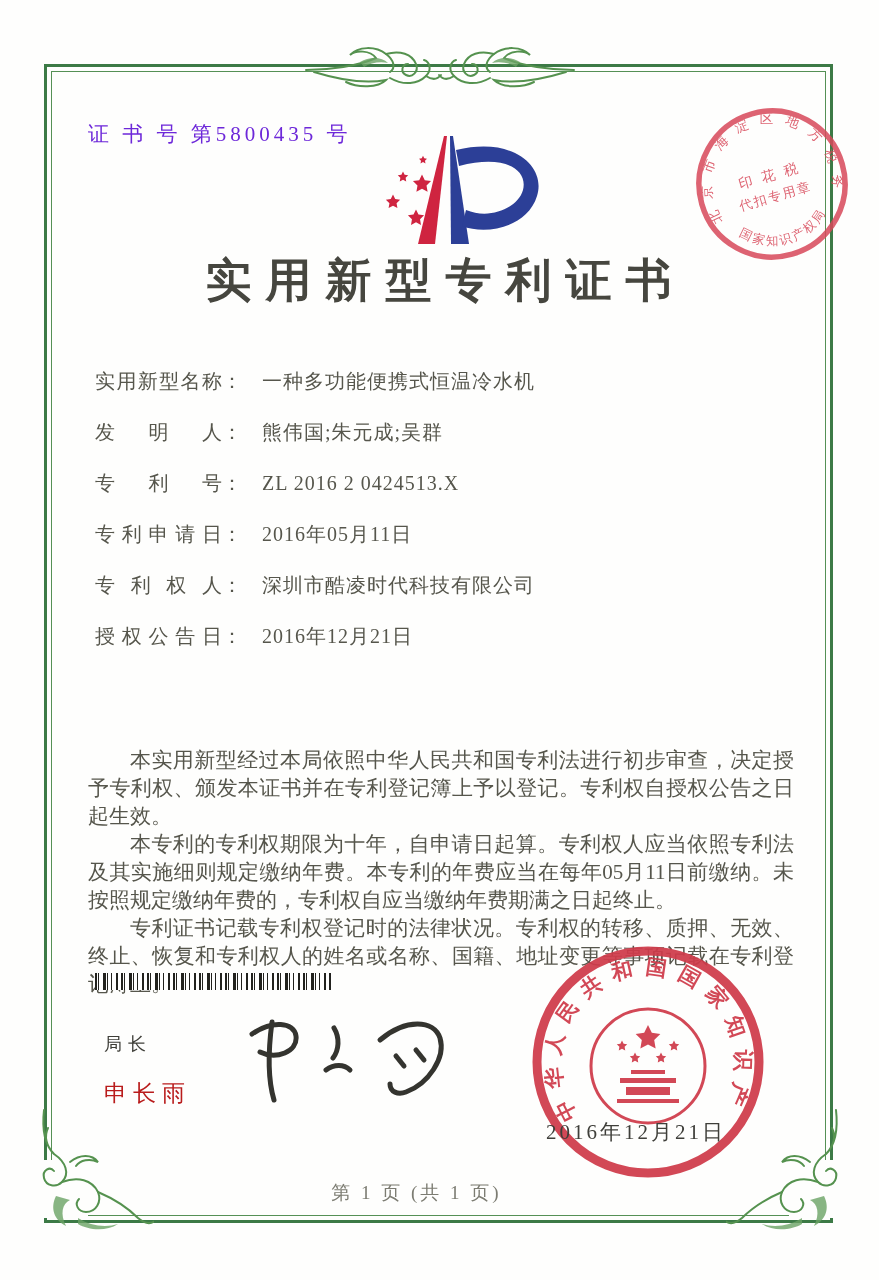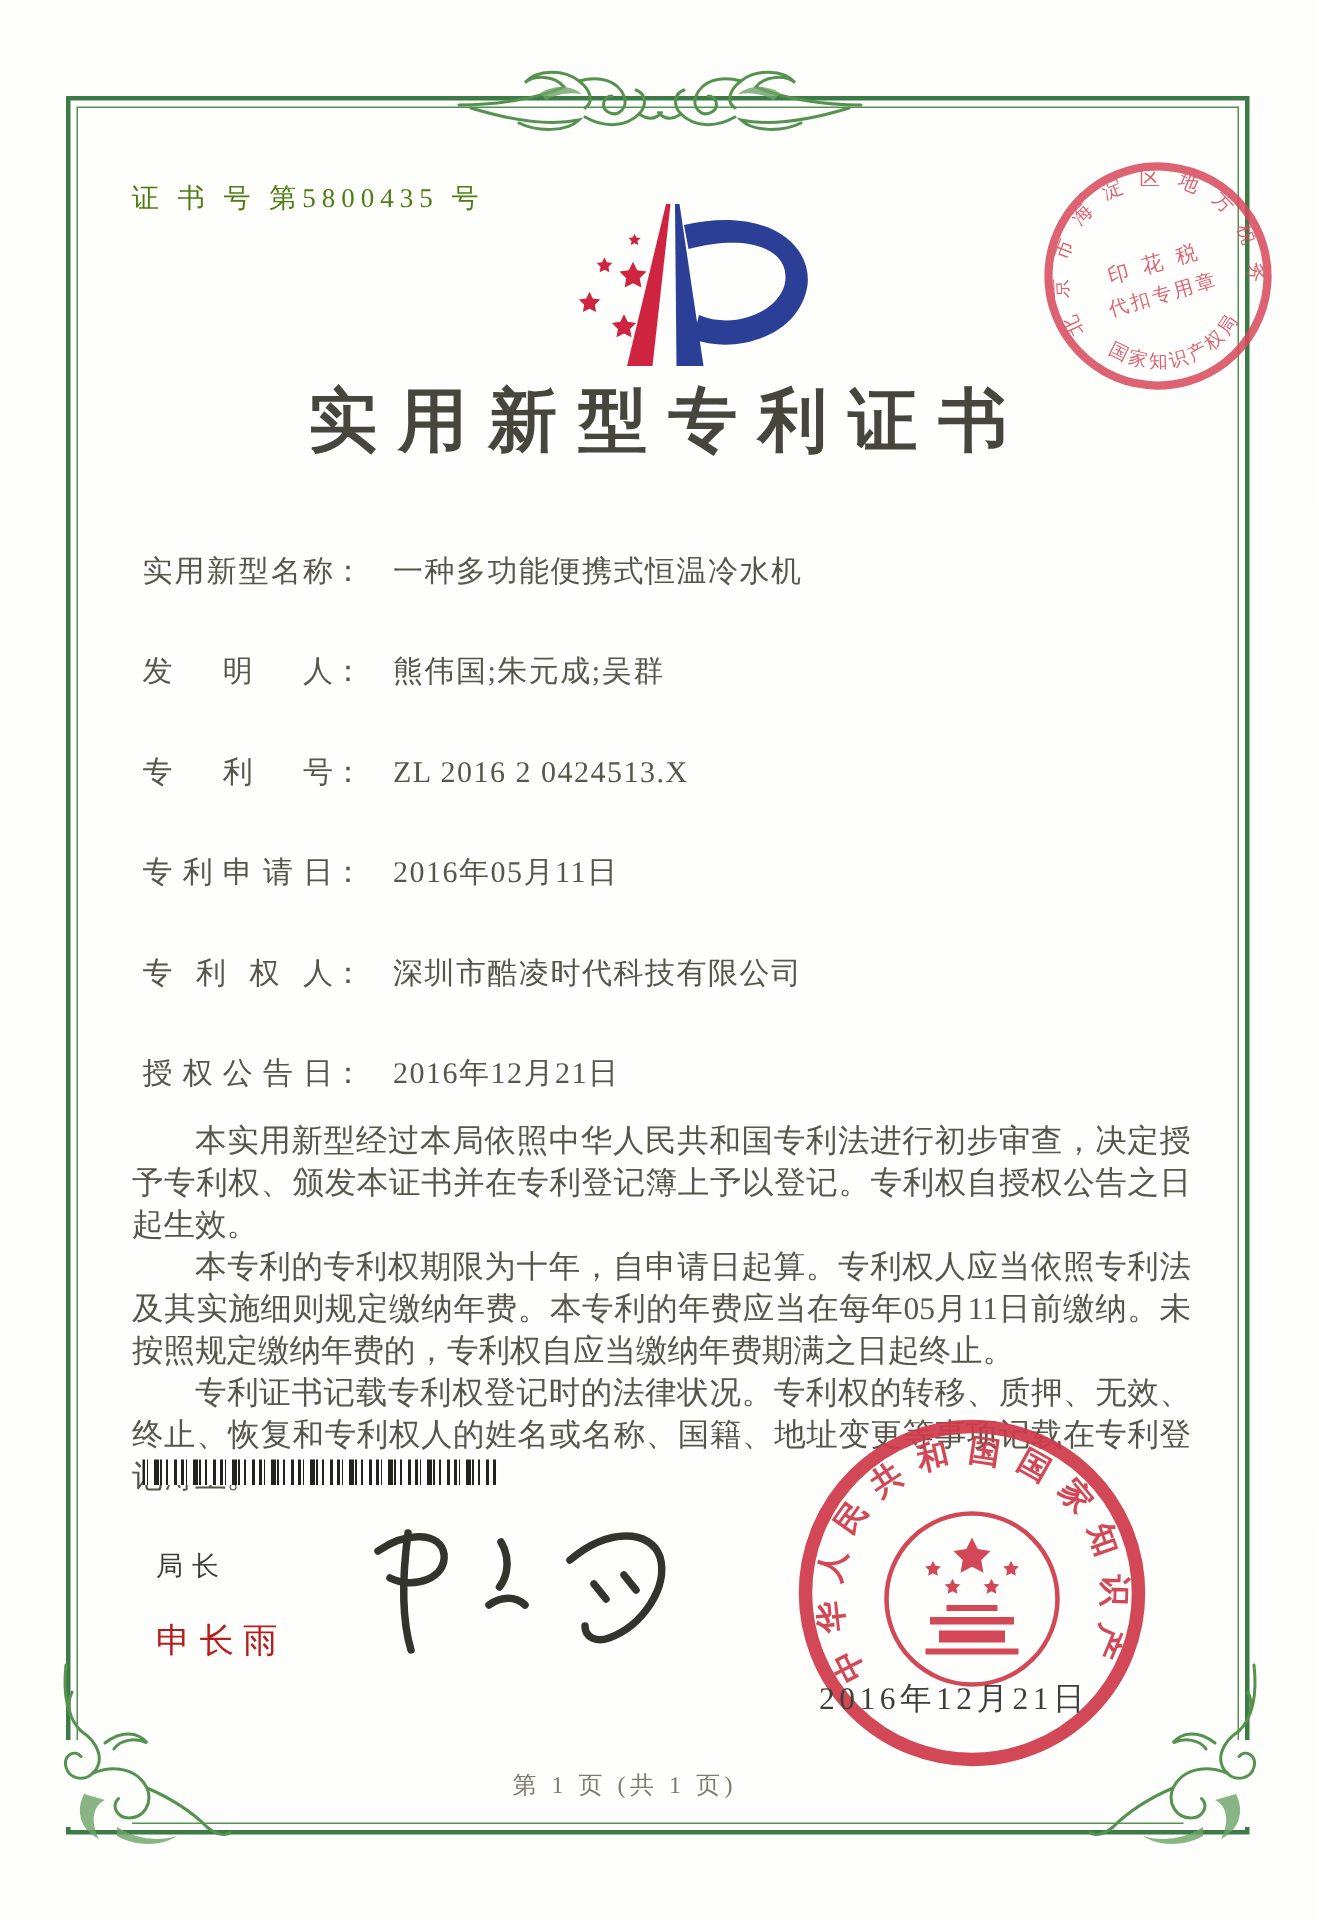--- a/index.html
+++ b/index.html
@@ -10,25 +10,25 @@
   }
   .abs{position:absolute;}
   
   .frame-outer{position:absolute;left:44px;top:64px;right:46px;bottom:57px;border:3px solid #3c7a46;}
   .frame-inner{position:absolute;inset:4px;border:1px solid #559055;}
   .corner-patch{position:absolute;width:58px;height:58px;background:#fefefd;z-index:2;}
   .ornament{z-index:3;}
   .ornament path{stroke:#55924f;stroke-width:2;fill:none;stroke-linecap:round;}
   .ornament path.leaf{fill:#6aa364;stroke:none;opacity:.8;}
   
-  .cert-no{left:88px;top:120px;font-size:18px;color:#4d7c0f;letter-spacing:4px;}
+  .cert-no{left:88px;top:120px;font-size:21px;color:#6d28d9;letter-spacing:4px;}
   .title{left:0;right:0;top:250px;text-align:center;font-size:46px;font-weight:bold;
          letter-spacing:14px;color:#46463f;margin-left:12px;}
   
-  .fields{left:95px;top:368px;width:680px;display:flex;flex-direction:column;gap:40px;}
+  .fields{left:95px;top:368px;width:680px;display:flex;flex-direction:column;gap:24px;}
   .field-row{display:flex;font-size:20px;color:#56564c;line-height:27px;}
   .field-label{display:inline-block;width:127px;text-align:justify;text-align-last:justify;flex:0 0 127px;}
   .field-colon{flex:0 0 auto;}
   .field-value{margin-left:20px;letter-spacing:1px;}
   
   .body-text{left:88px;top:746px;width:706px;font-size:21px;line-height:28px;
              color:#56564c;text-align:justify;}
   .body-text p{margin:0;text-indent:2em;}
   
   .barcode{left:95px;top:973px;width:237px;height:17px;
@@ -41,21 +41,21 @@
   .sig-name{left:104px;top:1078px;font-size:23px;color:#b91c1c;letter-spacing:6px;}
   .sig-script{left:238px;top:1000px;z-index:4;}
   .sig-script path{stroke:#34342f;stroke-width:5;fill:none;stroke-linecap:round;stroke-linejoin:round;}
   
   .seal-main{left:528px;top:942px;z-index:3;opacity:.93;}
   .seal-main text{fill:#cf3b4a;font-family:"Liberation Serif","DejaVu Serif",serif;font-weight:bold;}
   .seal-date{left:546px;top:1118px;font-size:21px;color:#3f3f3a;letter-spacing:3px;z-index:5;}
   .seal-tax{left:690px;top:102px;transform:rotate(-16deg);opacity:.85;z-index:3;}
   .seal-tax text{fill:#d8495a;font-family:"Liberation Serif","DejaVu Serif",serif;}
   
-  .footer{left:0;right:70px;top:1180px;text-align:center;font-size:16px;color:#7c7c72;letter-spacing:3px;margin-left:24px;}
+  .footer{left:0;right:70px;top:1180px;text-align:center;font-size:19px;color:#7c7c72;letter-spacing:3px;margin-left:24px;}
 </style>
 </head>
 <body>
 
 <div class="page">
 
   <div class="frame-outer">
     <div class="frame-inner"></div>
   </div>
 

